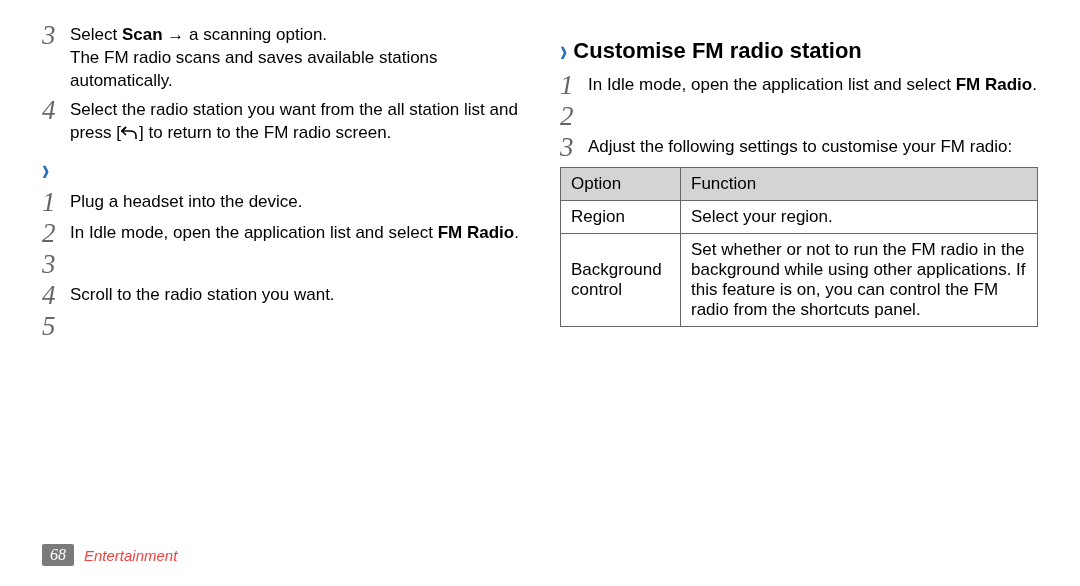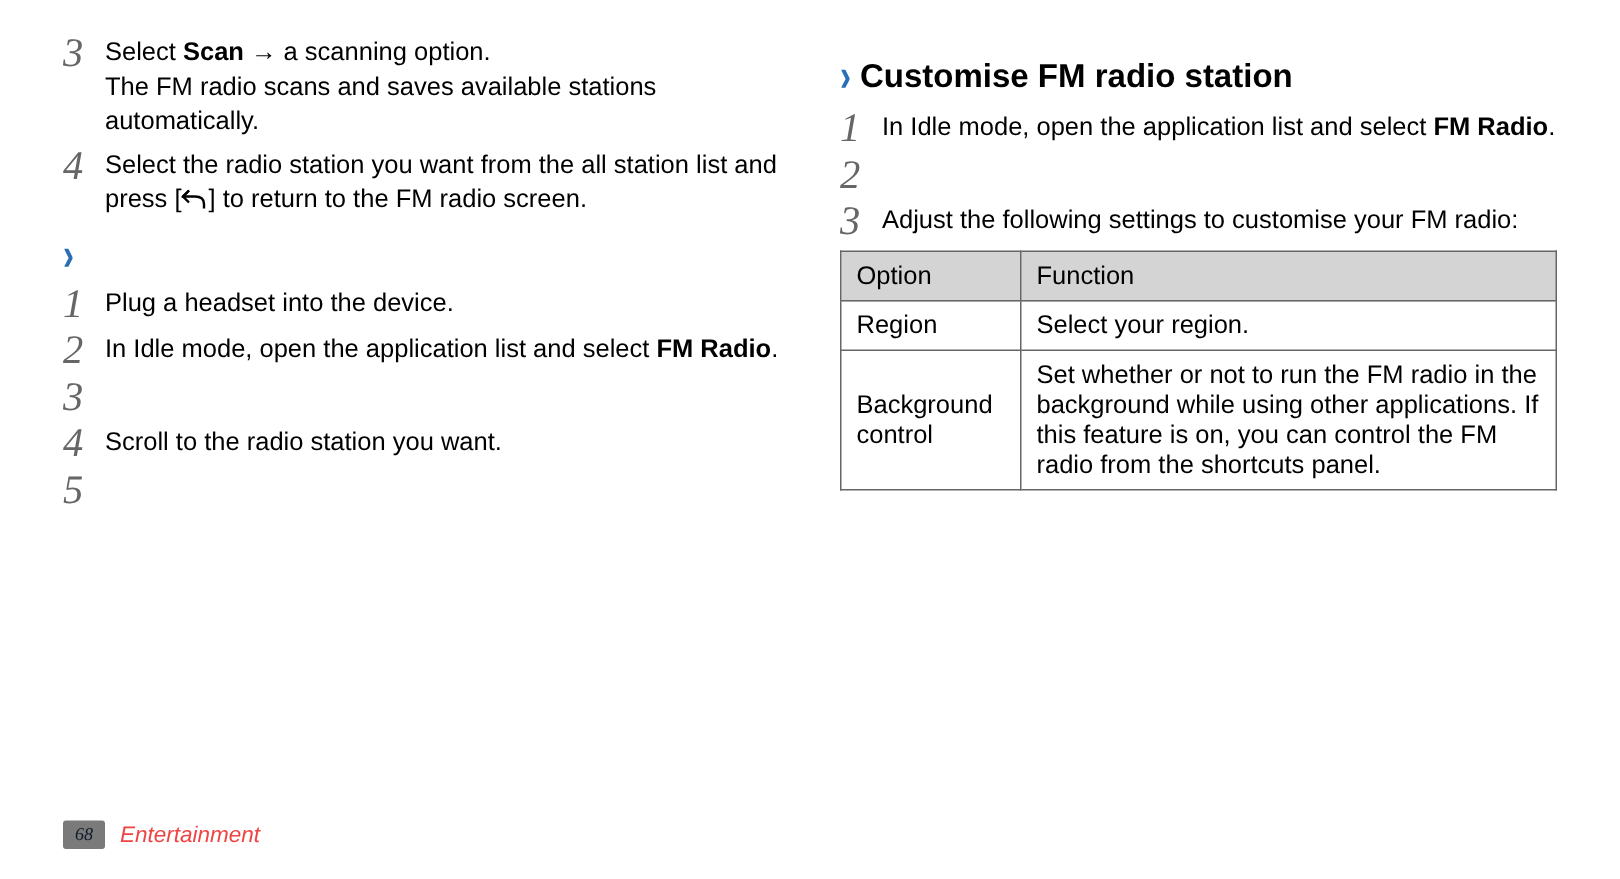--- a/index.html
+++ b/index.html
@@ -12,21 +12,21 @@
   .num { font-family: Georgia, "Times New Roman", serif; font-style: italic; font-size: 27px; color: #666; line-height: 1; width: 28px; flex: none; text-align: left; margin-top: -2px; }
   .body { font-size: 17px; line-height: 1.35; }
   .bold { font-weight: 700; }
   .h2 { font-size: 22px; font-weight: 700; margin: 14px 0 10px 0; display: flex; align-items: center; gap: 6px; }
   .chev { color: #2a6fb5; font-weight: 900; font-size: 22px; line-height: 1; display: inline-block; transform: scaleY(1.4); }
   .tbl { width: 100%; border-collapse: collapse; font-size: 17px; margin-top: 6px; }
   .tbl th, .tbl td { border: 1px solid #666; padding: 6px 10px; text-align: left; vertical-align: top; font-weight: 400; }
   .tbl th { background: #d4d4d4; }
   .tbl td.opt { width: 120px; vertical-align: middle; }
   .footer { position: absolute; left: 42px; bottom: 20px; display: flex; align-items: center; gap: 10px; }
-  .pgnum { background: #7a7a7a; color: #0f172a; font-style: italic; font-family: Georgia, serif; font-size: 12px; padding: 2px 8px; border-radius: 2px; }
+  .pgnum { background: #7a7a7a; color: #ffffff; font-style: italic; font-family: Georgia, serif; font-size: 16px; padding: 2px 8px; border-radius: 2px; }
   .section { font-style: italic; color: #ef4444; font-size: 15px; }
   .icon { display:inline-block; vertical-align:-2px; }
 </style>
 </head>
 <body>
 
 <div class="page">
   <div class="cols">
 
     <div class="col">

